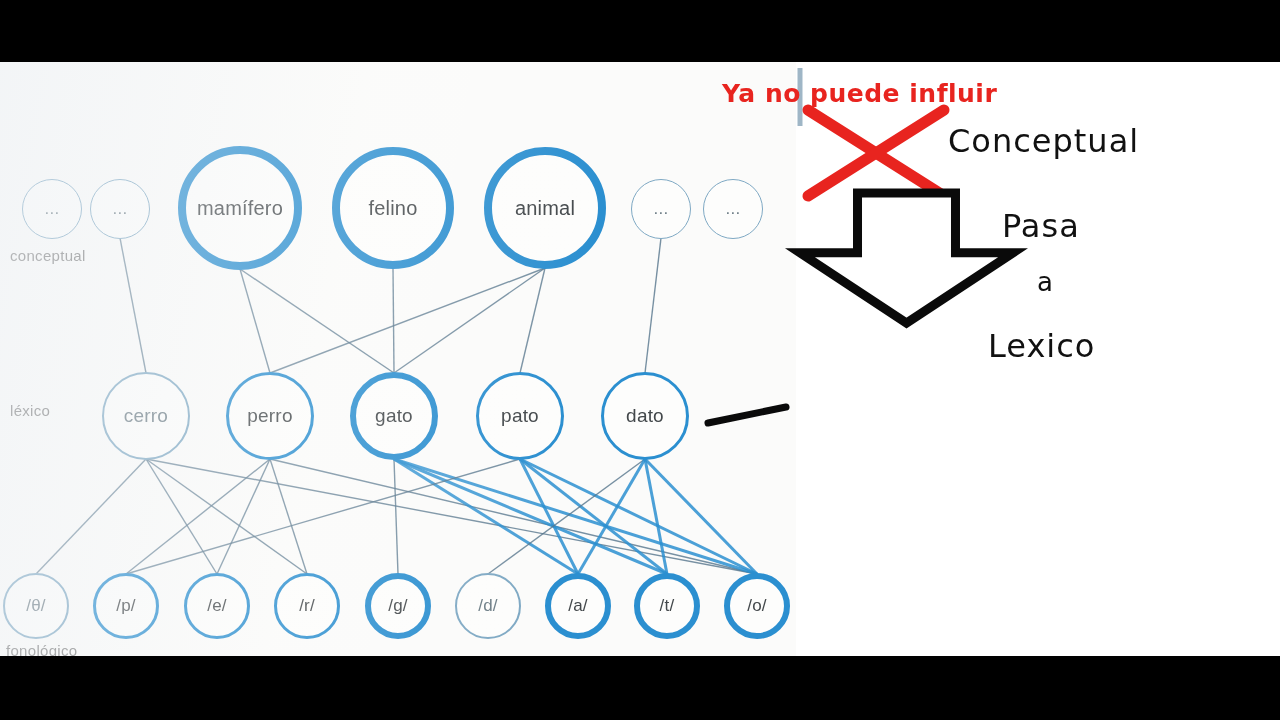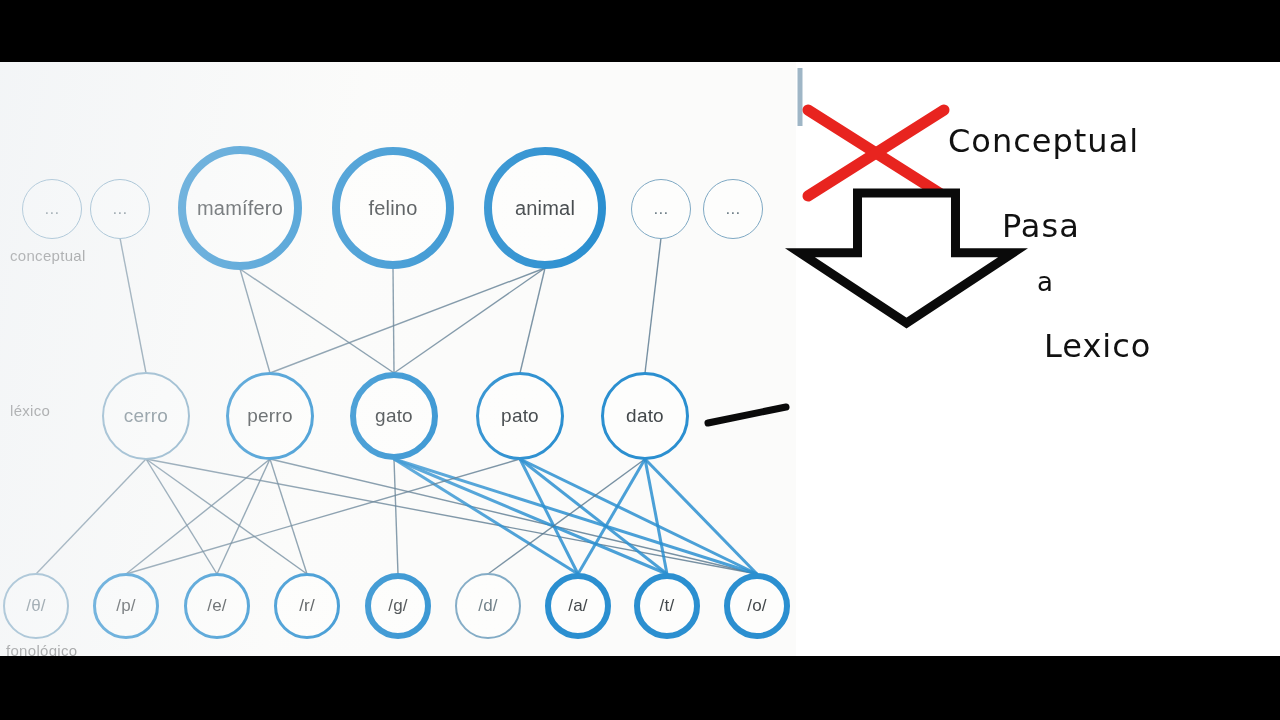--- a/index.html
+++ b/index.html
@@ -166,21 +166,22 @@
 
     <svg id="anno-svg" viewBox="0 0 1280 594">
       <line id="blue-tick" stroke="#9fb6c6" stroke-width="5" stroke-linecap="butt" x1="800" y1="6" x2="800" y2="64"></line>
       <g id="red-cross" stroke="#e8241f" stroke-width="11" stroke-linecap="round">
         <line id="cross-a" x1="808" y1="48" x2="944" y2="134"></line>
         <line id="cross-b" x1="944" y1="48" x2="808" y2="134"></line>
       </g>
       <polygon id="down-arrow" fill="#ffffff" stroke="#0a0a0a" stroke-width="9" stroke-linejoin="miter" points="857.51,131 955.49,131 955.49,190.8 1013,190.8 906.5,261 800,190.8 857.51,190.8"></polygon>
     </svg>
 
+    <div class="anno-text" id="anno-ya" style="left:722px;top:17px;">Ya no puede influir</div>
     <div class="anno-text anno-black" id="anno-conceptual" style="left:948px;top:60px;">Conceptual</div>
     <div class="anno-text anno-black" id="anno-pasa" style="left:1002px;top:145px;">Pasa</div>
     <div class="anno-text anno-black" id="anno-a" style="left:1037px;top:205px;">a</div>
-    <div class="anno-text anno-black" id="anno-lexico" style="left:1044px;top:265px;">Lexico</div>
+    <div class="anno-text anno-black" id="anno-lexico" style="left:988px;top:265px;">Lexico</div>
 
   </div>
 
   <div class="bar" id="bar-bottom"></div>
 </div>
 
 </body></html>

